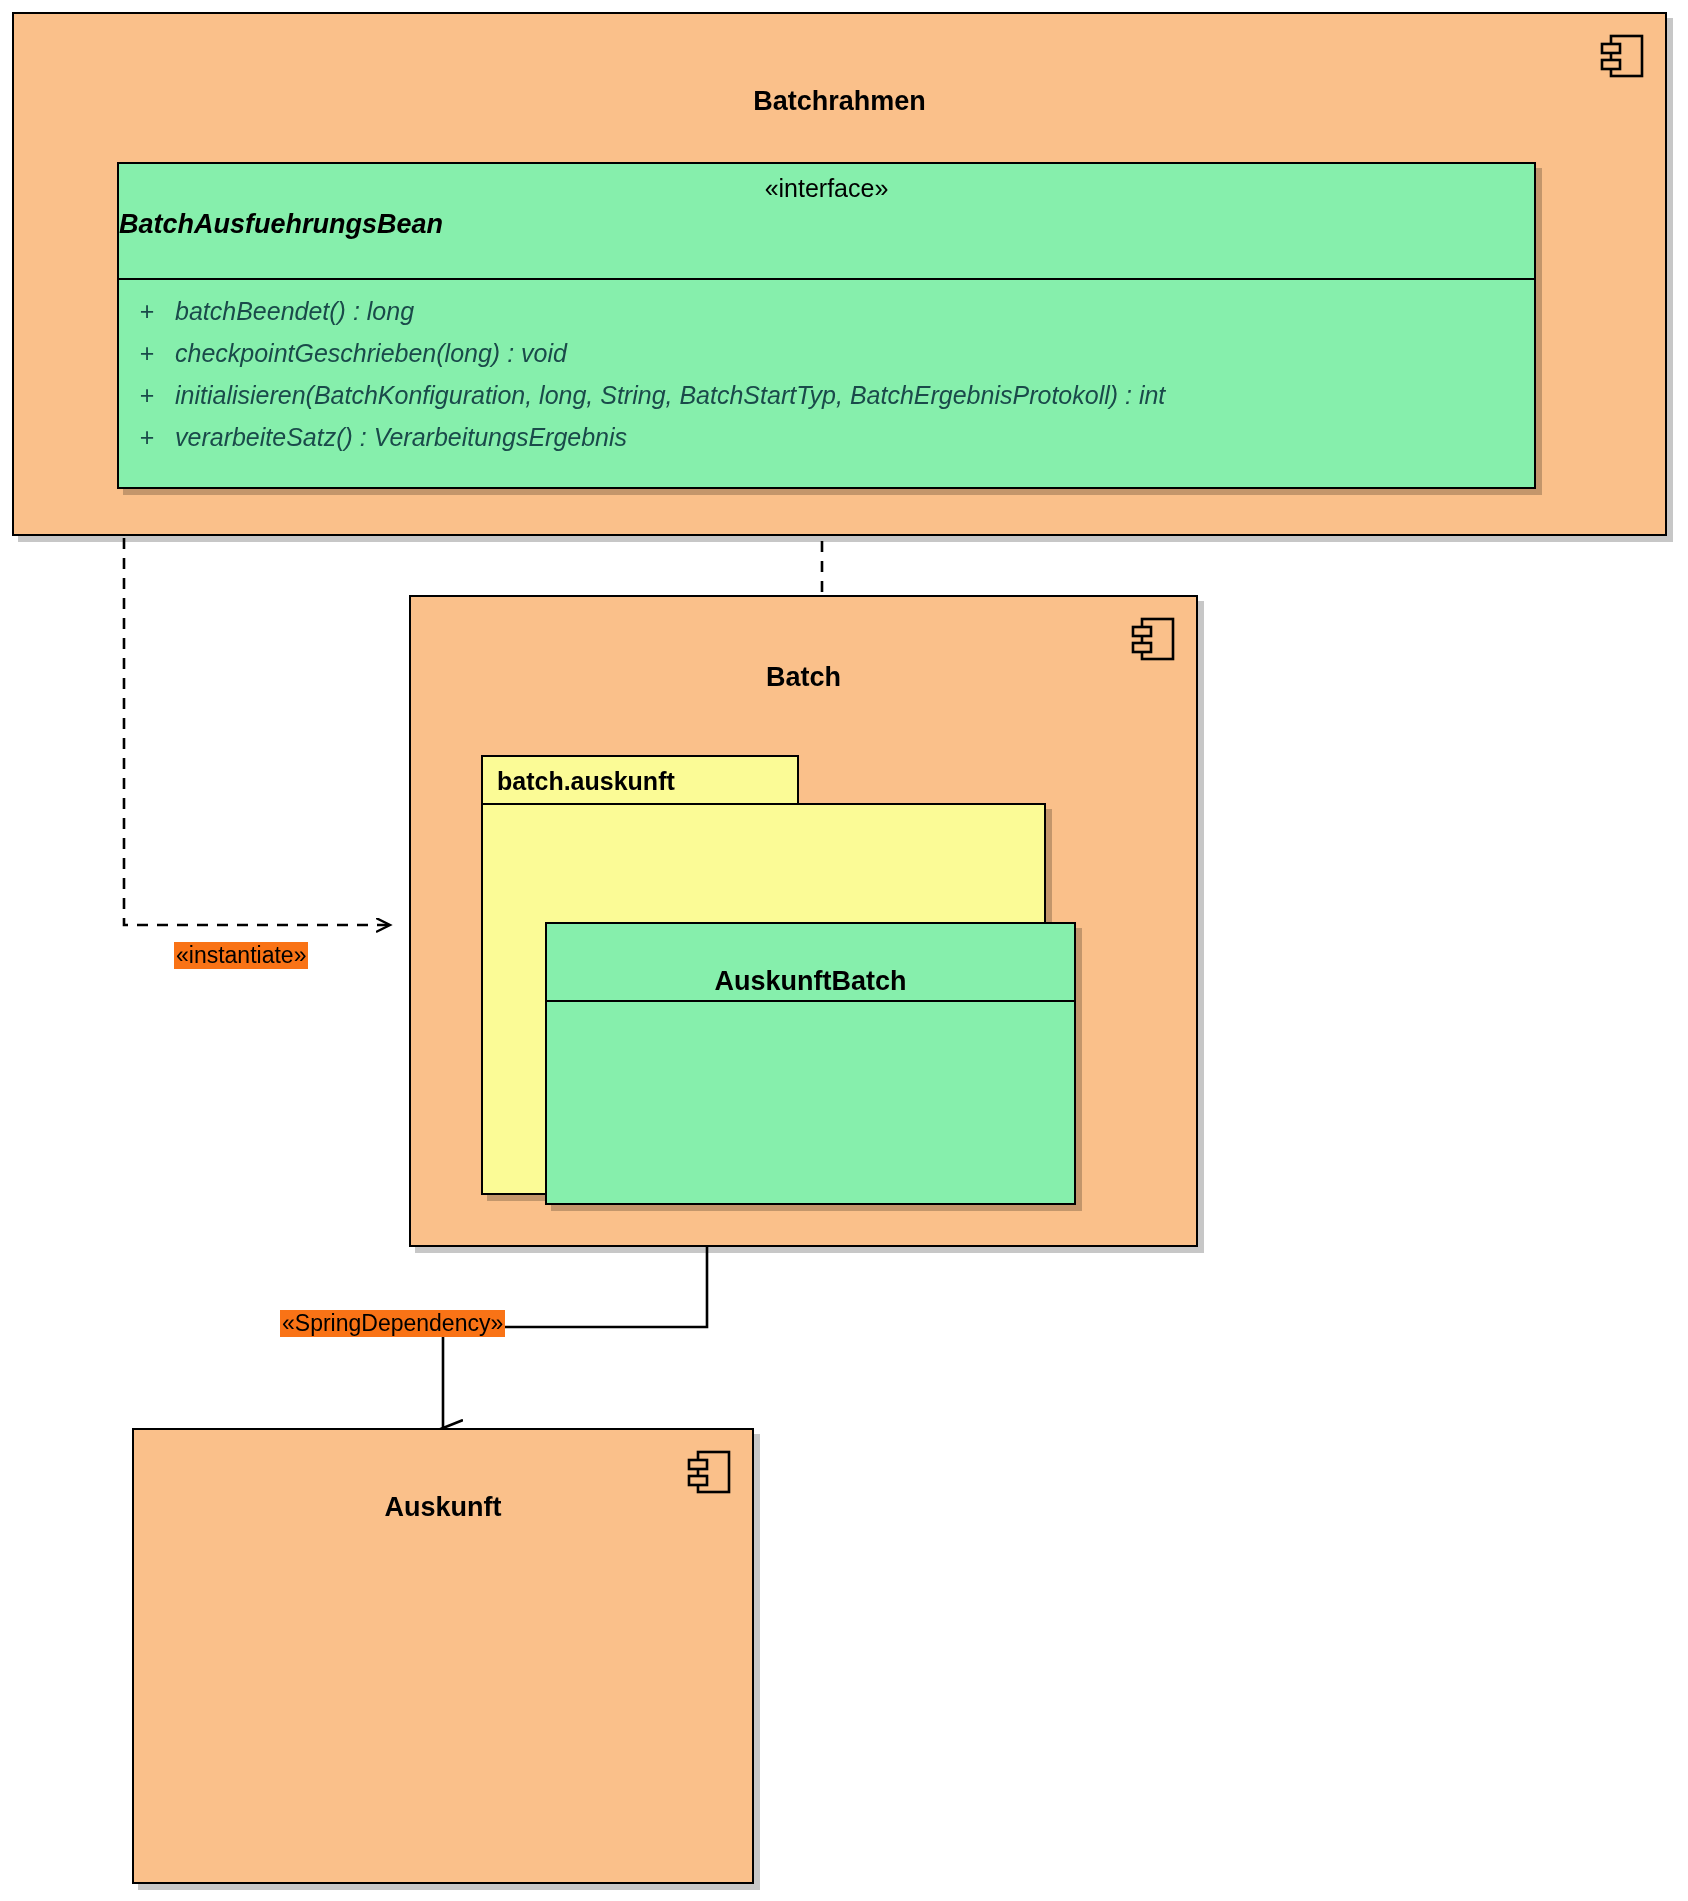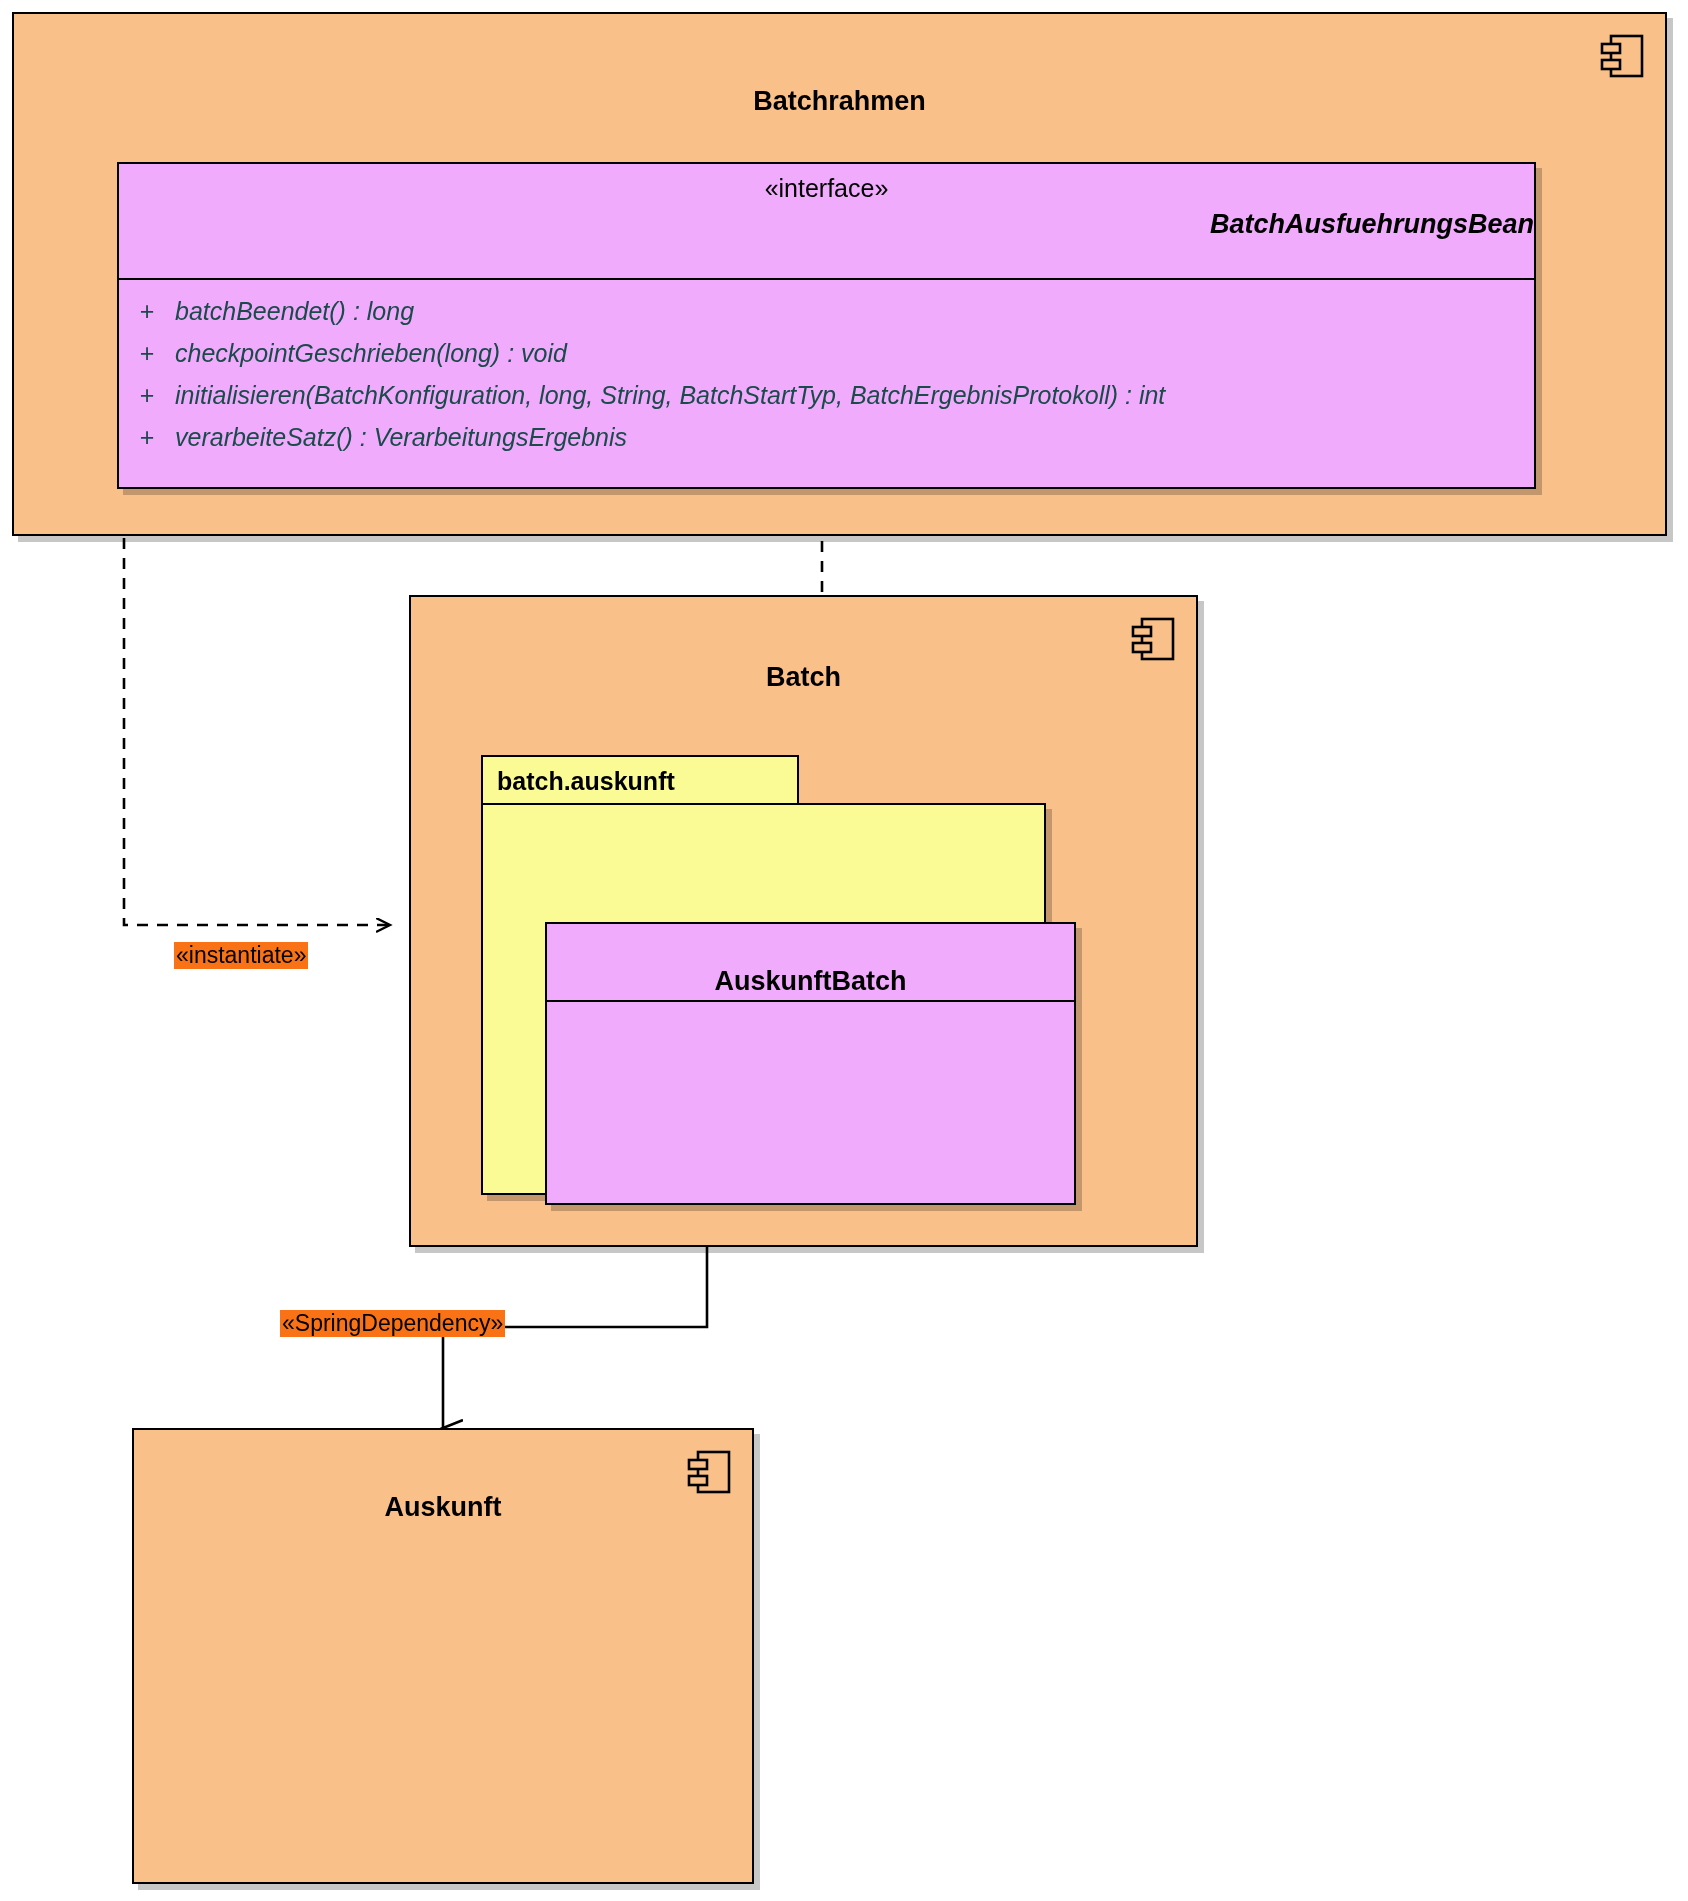--- a/index.html
+++ b/index.html
@@ -42,21 +42,21 @@
     position: absolute;
     box-sizing: border-box;
     border: 2px solid #000000;
     background: #fbfb96;
   }
 
   .classbox {
     position: absolute;
     box-sizing: border-box;
     border: 2px solid #000000;
-    background: #f0abfc;
+    background: #86efac;
     box-shadow: 6px 6px 0 rgba(0,0,0,0.22);
   }
 
   .comp-title {
     position: absolute;
     left: 0;
     right: 0;
     text-align: center;
     font-weight: bold;
     font-size: 27px;
@@ -73,21 +73,21 @@
   }
 
   .cls-stereo {
     text-align: center;
     font-size: 25px;
     color: #000000;
     margin-top: 10px;
   }
 
   .cls-name {
-    text-align: right;
+    text-align: left;
     font-size: 27px;
     font-weight: bold;
     font-style: italic;
     color: #000000;
     margin-top: 6px;
   }
 
   .cls-name-plain {
     text-align: center;
     font-size: 27px;

